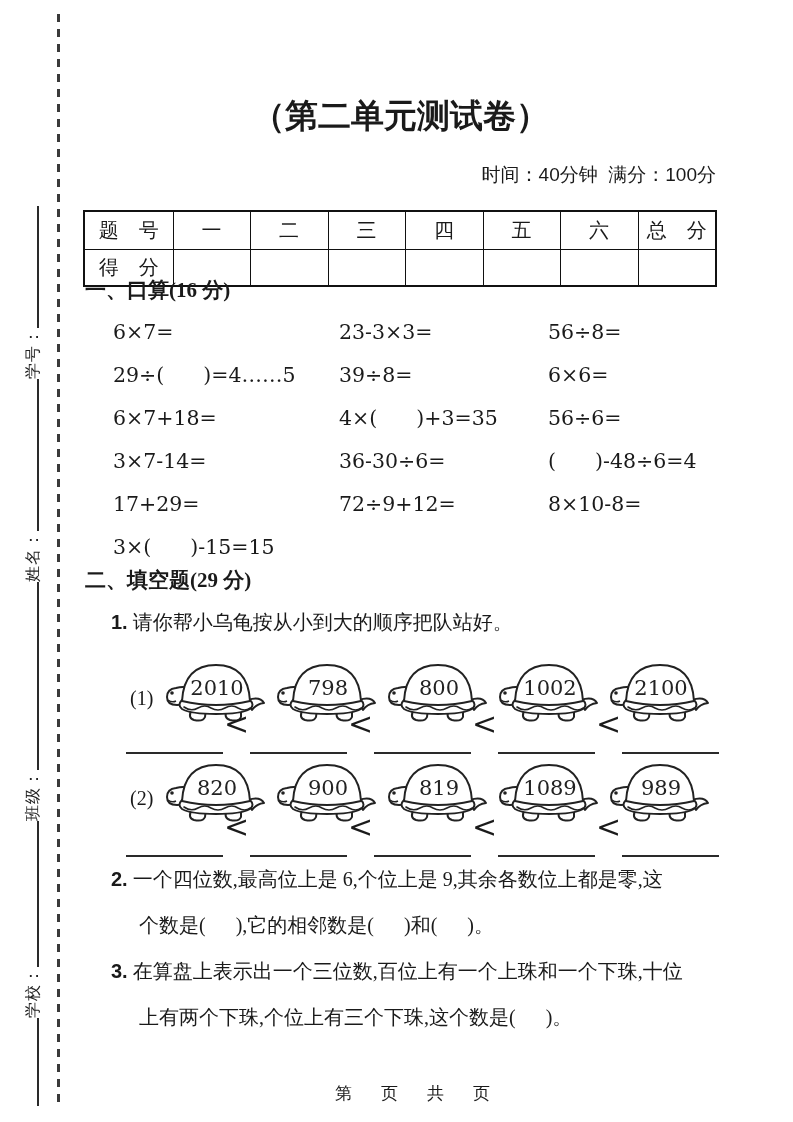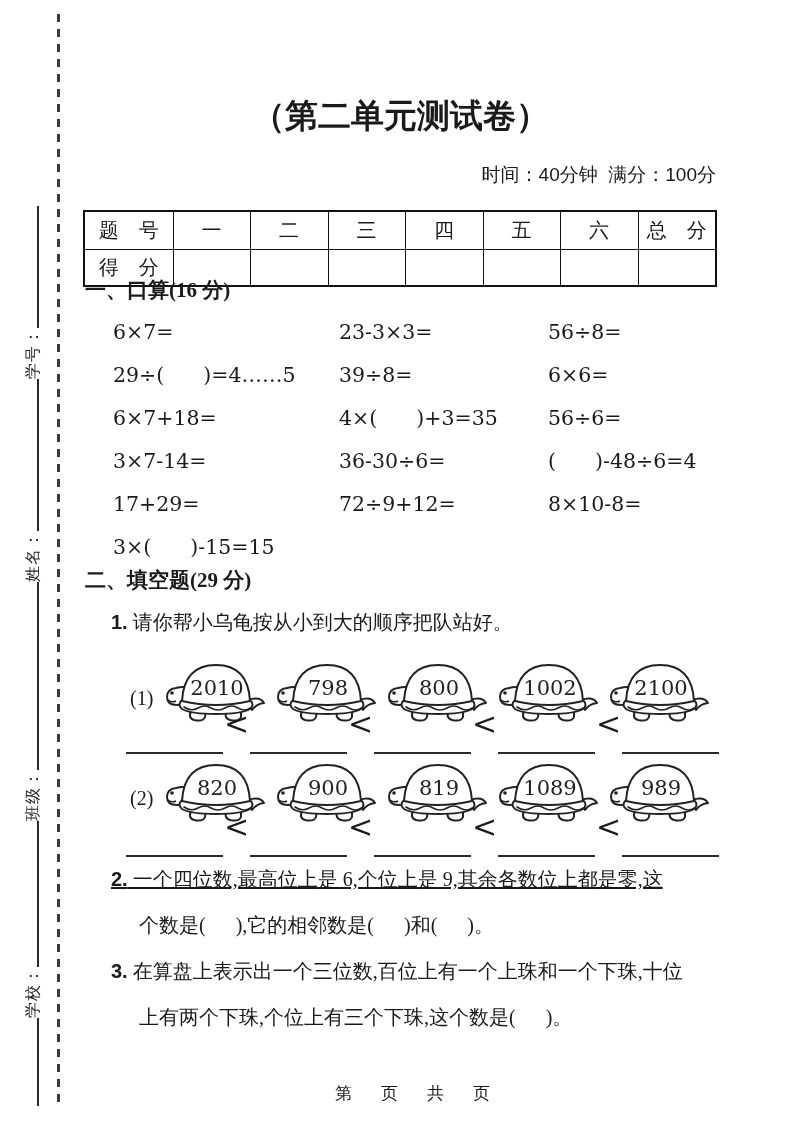--- a/index.html
+++ b/index.html
@@ -69,21 +69,21 @@
   .turtle-label{font-size:20px;width:32px;margin-bottom:14px;white-space:nowrap;}
   .turtles{display:flex;gap:7px;margin-left:2px;}
   .cmp-row{position:absolute;left:43px;display:flex;}
   .cmp1{top:718px;}
   .cmp2{top:821px;}
   .cmp-blank{width:97px;height:34px;border-bottom:2.5px solid #2a2a2a;}
   .cmp-lt{
     width:27px;height:34px;text-align:center;font-size:30px;line-height:34px;
     transform:translateY(-11px);font-family:"DejaVu Serif",serif;
   }
-  .q2a{top:866px;text-decoration:underline;}
+  .q2a{top:866px;}
   .q2b{top:912px;left:56px;}
   .q3a{top:958px;}
   .q3b{top:1004px;left:56px;}
   .footer{
     position:absolute;top:1082px;left:15px;width:100%;text-align:center;
     font-size:17px;letter-spacing:6px;font-family:"Liberation Sans",sans-serif;white-space:pre;
   }
   svg text{font-family:"DejaVu Serif",serif;}
 </style>
 </head>

